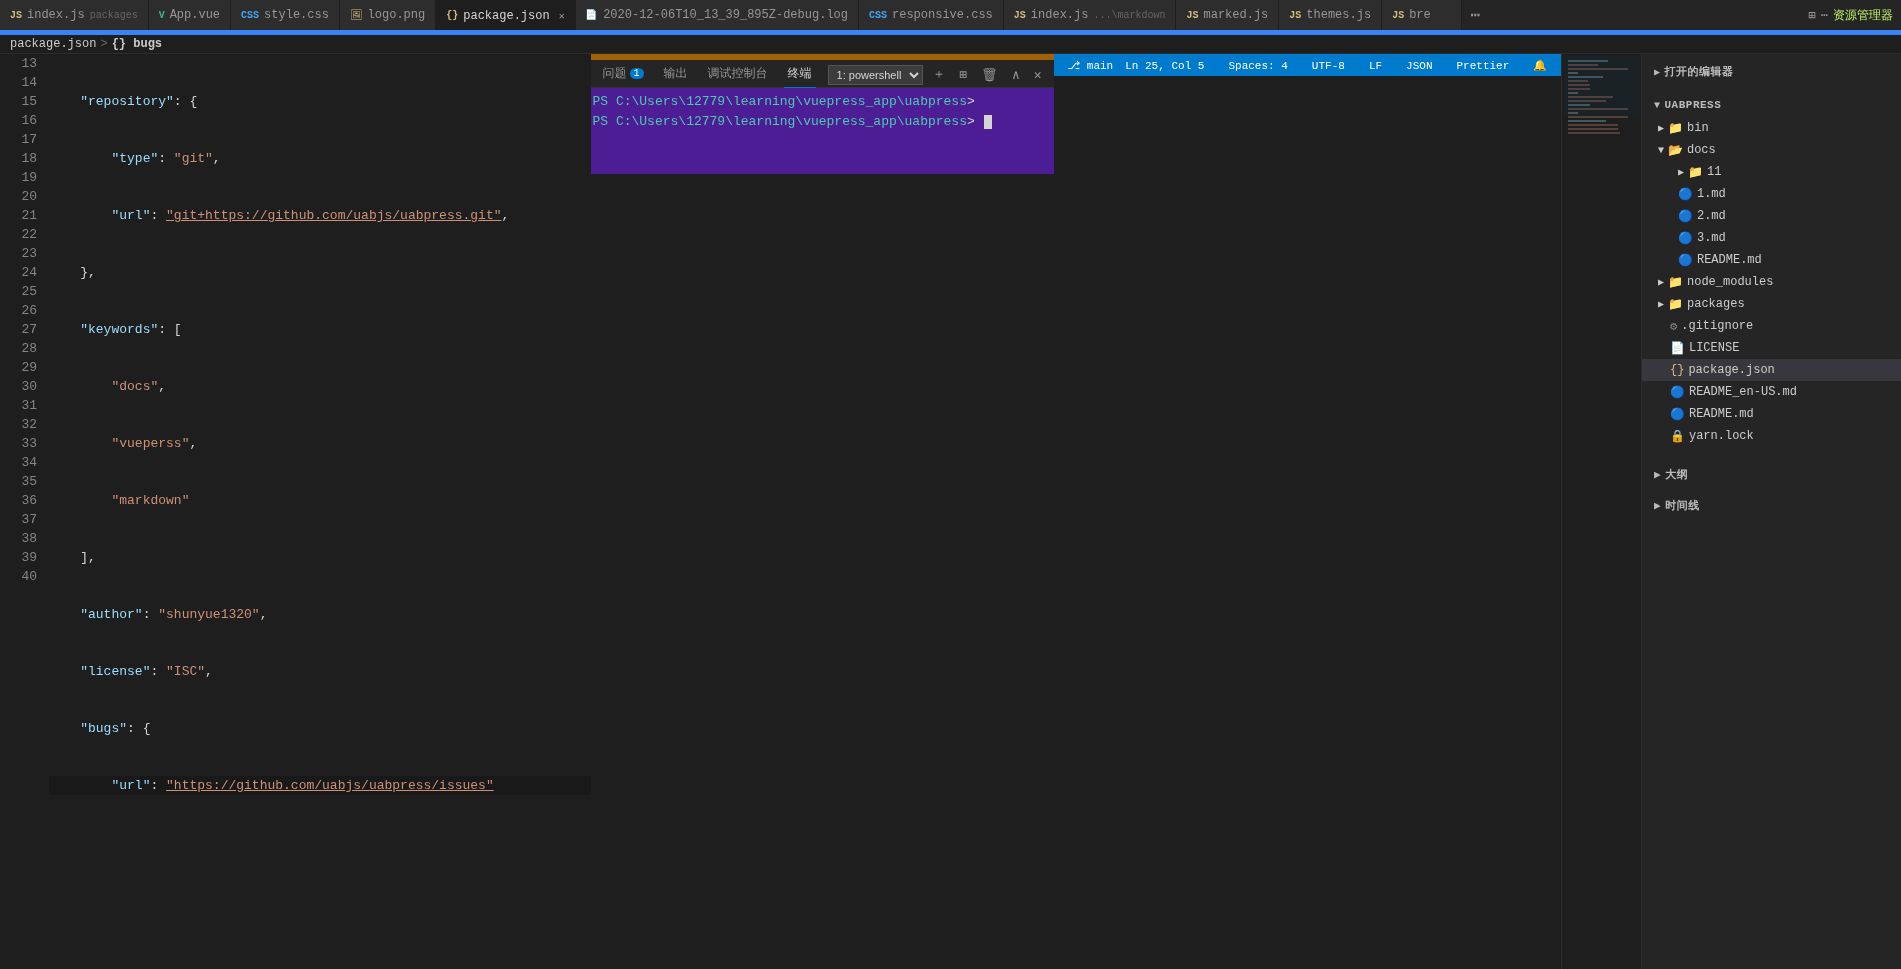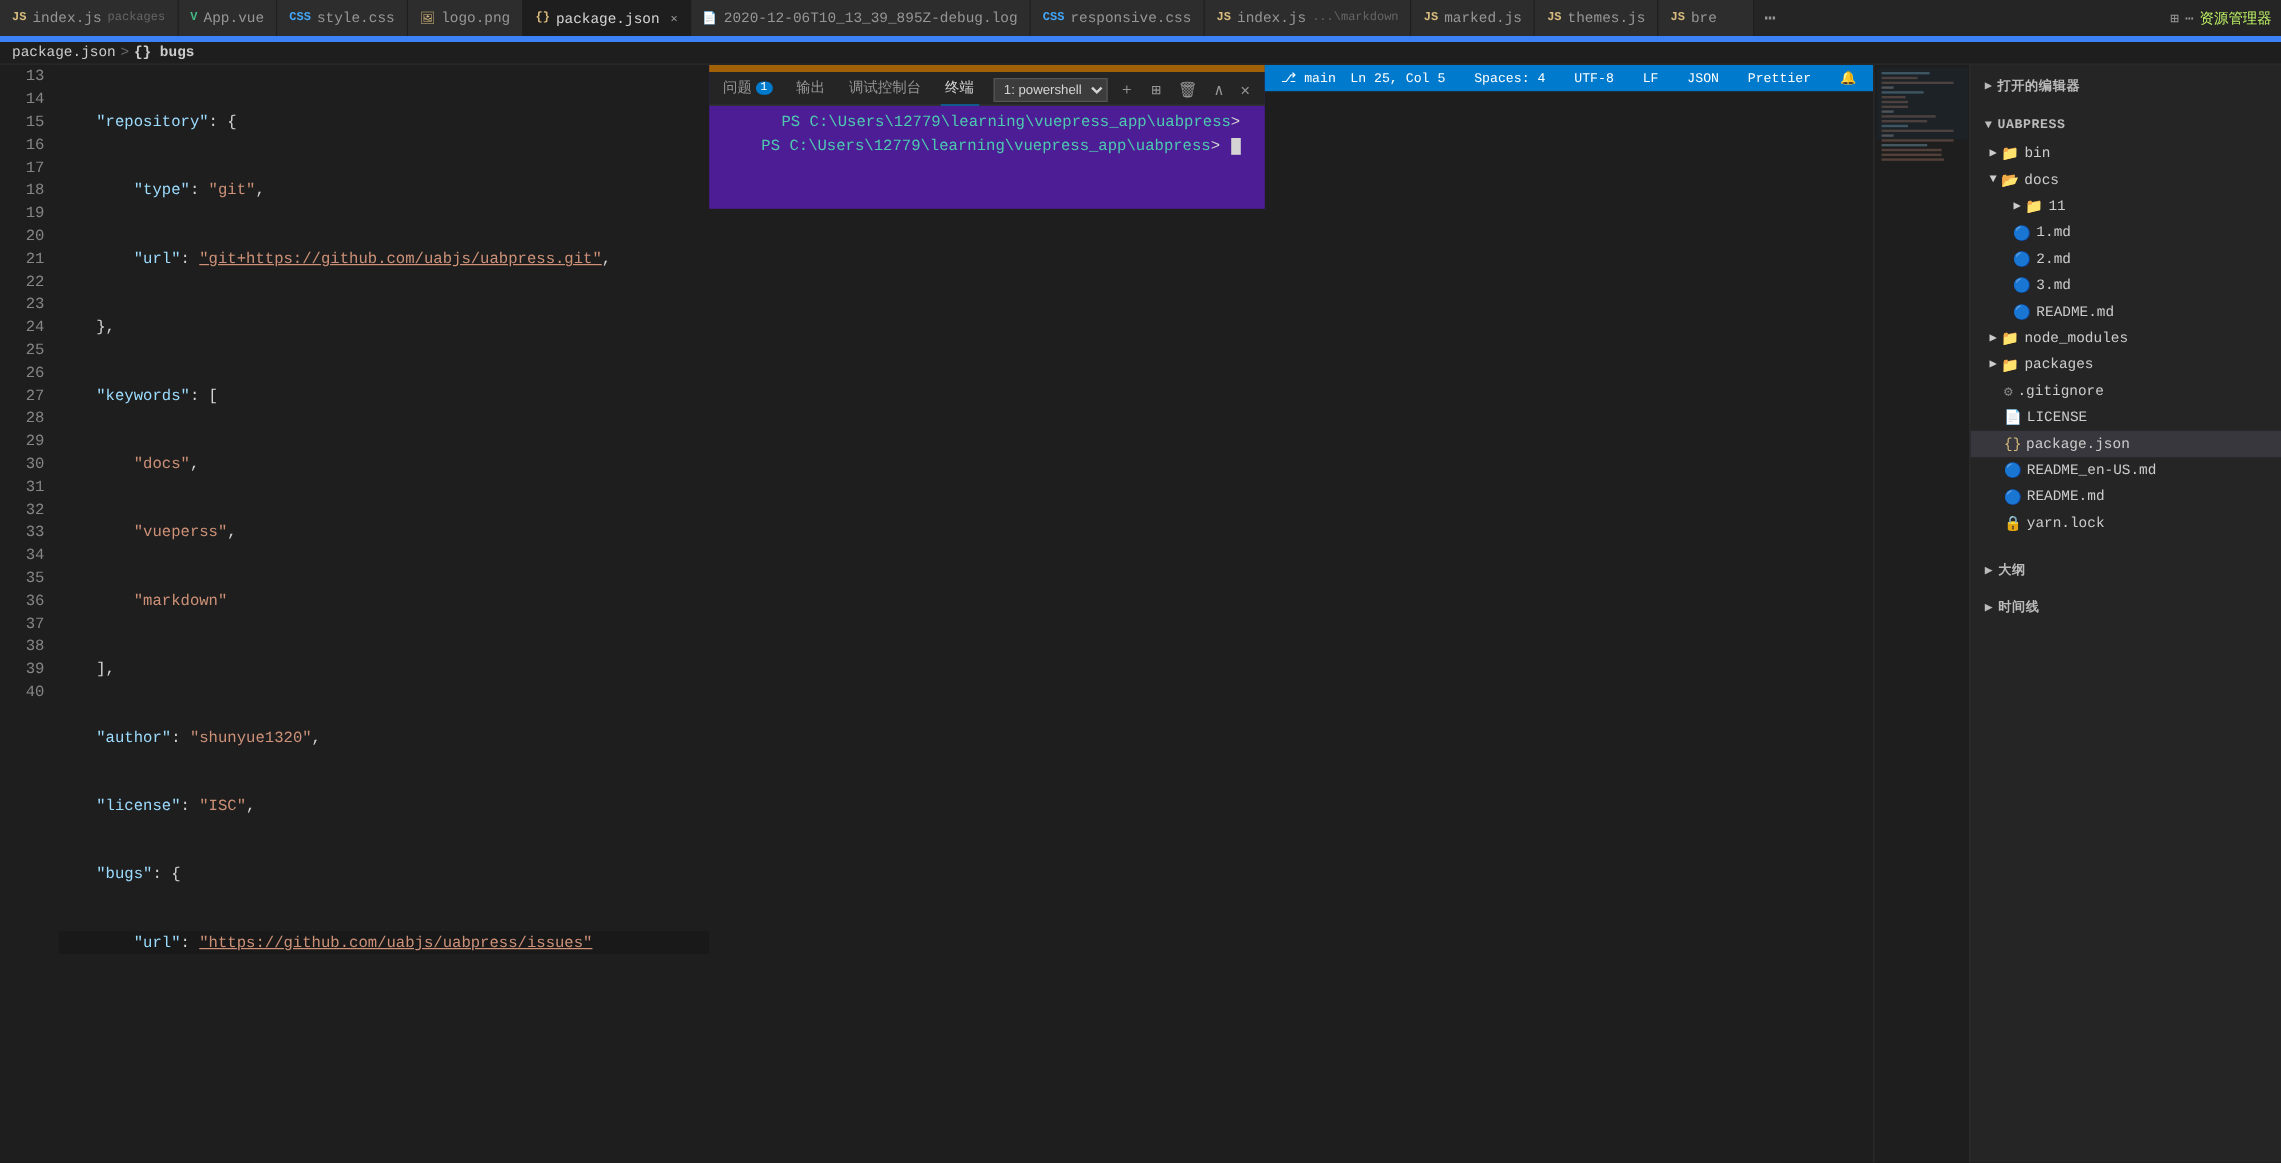--- a/index.html
+++ b/index.html
@@ -205,25 +205,24 @@
       align-items: flex-end;
       color: #969696;
     }
     .terminal-controls span {
       cursor: pointer;
       padding: 2px 4px;
       font-size: 13px;
     }
     .terminal-content {
       flex: 1;
-      padding: 4px 20px;
+      padding: 4px 2px;
       color: #cccccc;
       font-size: 13px;
       line-height: 20px;
-      text-align: right;
     }
     .cursor-blink {
       display: inline-block;
       width: 8px;
       height: 14px;
       background: #d4d4d4;
       vertical-align: middle;
       margin-left: 1px;
     }
 

